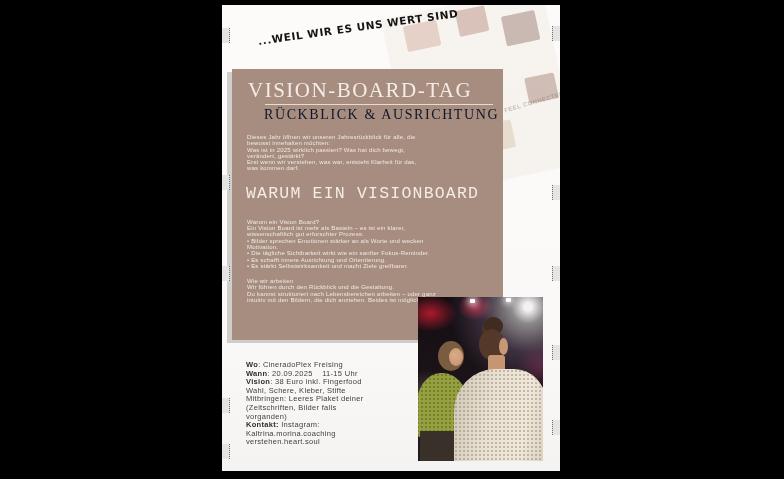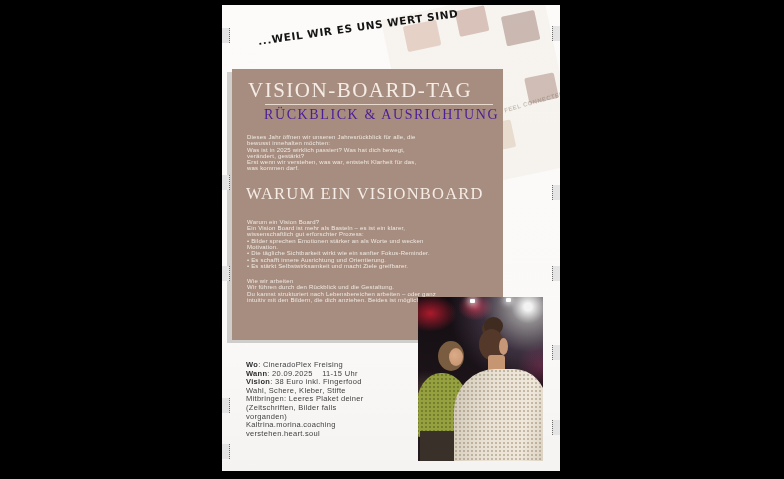--- a/index.html
+++ b/index.html
@@ -63,30 +63,30 @@
     color:#f5ece5; white-space:nowrap;
   }
   .hero-rule {
     margin:3px 10px 2px 33px; border:0;
     border-top:1px solid rgba(240,226,215,0.9);
   }
   .hero-subtitle {
     padding-left:32px;
     font-family:"Liberation Serif", serif;
     font-size:14px; line-height:16px; letter-spacing:1.6px;
-    color:#4c1d95; white-space:nowrap;
+    color:#0f172a; white-space:nowrap;
   }
   .hero-intro { margin:11px 12px 0 15px; }
   .small-line {
     font-size:6px; line-height:6.3px; letter-spacing:0.2px;
     color:rgba(246,238,231,0.95); white-space:nowrap;
   }
   .why-heading {
     margin:13px 0 16px 14px;
-    font-family:Liberation Serif, serif;
+    font-family:Liberation Mono, monospace;
     font-size:16.5px; line-height:18px; letter-spacing:1.2px;
     color:#f5ece5; white-space:nowrap;
   }
   .why-body { margin:5px 12px 0 15px; }
   .how-block { margin:9px 12px 0 15px; }
 
   
   .details {
     position:absolute; left:24px; top:356px; width:180px;
     color:#3f3f3f;
@@ -211,20 +211,21 @@
   </div>
 
   <div class="details">
     <div class="detail-line"><span class="lbl">Wo</span><span>: CineradoPlex Freising</span></div>
     <div class="detail-line"><span class="lbl">Wann</span><span>: 20.09.2025    11-15 Uhr</span></div>
     <div class="detail-line"><span class="lbl">Vision</span><span>: 38 Euro inkl. Fingerfood</span></div>
     <div class="detail-line"><span class="lbl"></span><span>Wahl, Schere, Kleber, Stifte</span></div>
     <div class="detail-line"><span class="lbl"></span><span>Mitbringen: Leeres Plaket deiner</span></div>
     <div class="detail-line"><span class="lbl"></span><span>(Zeitschriften, Bilder falls</span></div>
     <div class="detail-line"><span class="lbl"></span><span>vorganden)</span></div>
+    <div class="detail-line"><span class="lbl">Kontakt:</span><span> Instagram:</span></div>
     <div class="detail-line"><span class="lbl"></span><span>Kaltrina.morina.coaching</span></div>
     <div class="detail-line"><span class="lbl"></span><span>verstehen.heart.soul</span></div>
   </div>
 
 </div>
 
 <div class="photo">
   <div class="photo-bg"></div>
   <div class="truss-light tl1"></div>
   <div class="truss-light tl2"></div>

